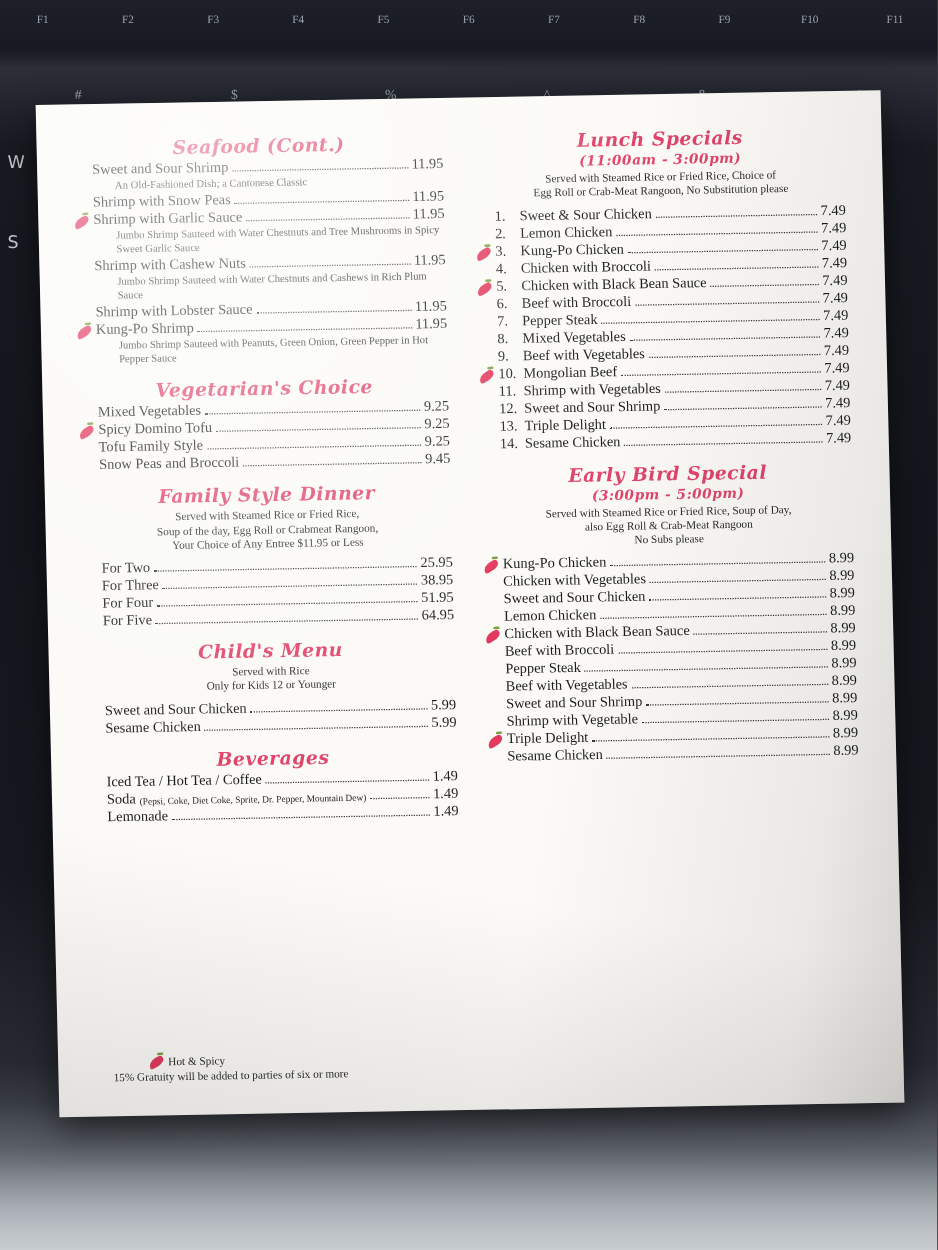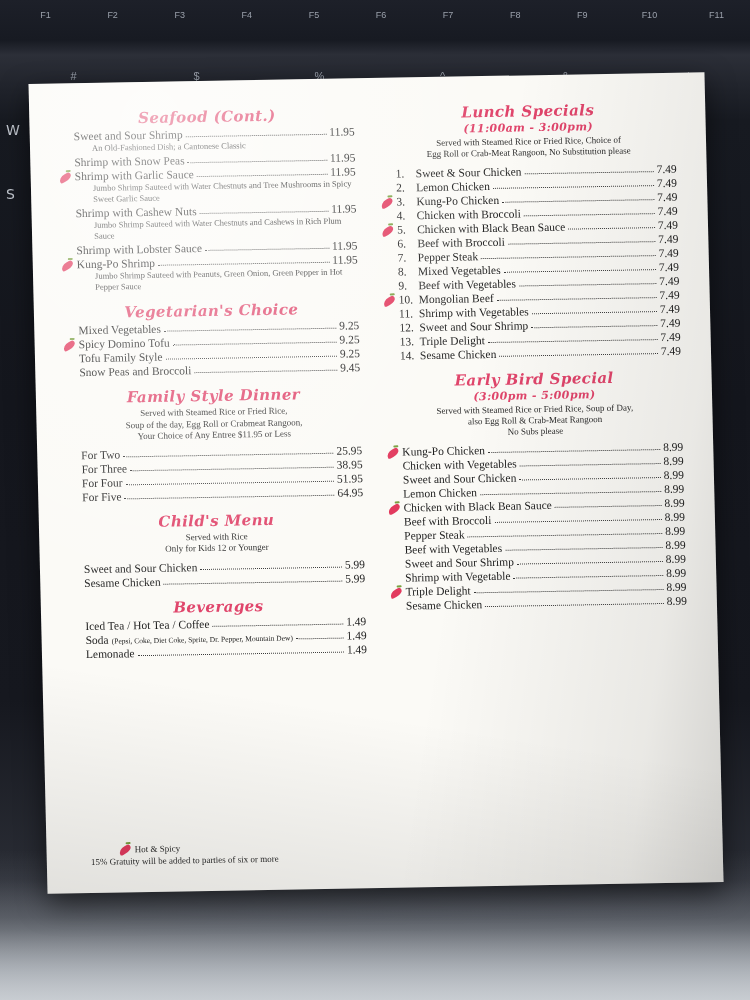--- a/index.html
+++ b/index.html
@@ -18,25 +18,25 @@
 
   
   .kb {
     position: absolute;
     inset: 0;
     background:
       linear-gradient(180deg, #1d2029 0%, #171a22 4%, #2c2f38 5.5%, #20232b 9%, #171a21 12%, #14161d 40%, #16181f 70%, #2a2d35 88%, #4e5259 93%, #8d9299 97%, #b9bcc1 100%);
   }
   .kbrow {
     position: absolute;
-    left: 12px;
+    left: 0;
     right: 0;
     display: flex;
     color: #9aa0ab;
-    font-family: Liberation Sans, sans-serif;
+    font-family: Liberation Serif, serif;
     font-size: 9px;
   }
   .kbrow span {
     flex: 1;
     text-align: center;
   }
   .kbrow.r1 { top: 10px; }
   .kbrow.r3 { top: 70px; font-size: 11px; }
   .kbrow.r4 { top: 88px; font-size: 11px; }
   .sidekey {

